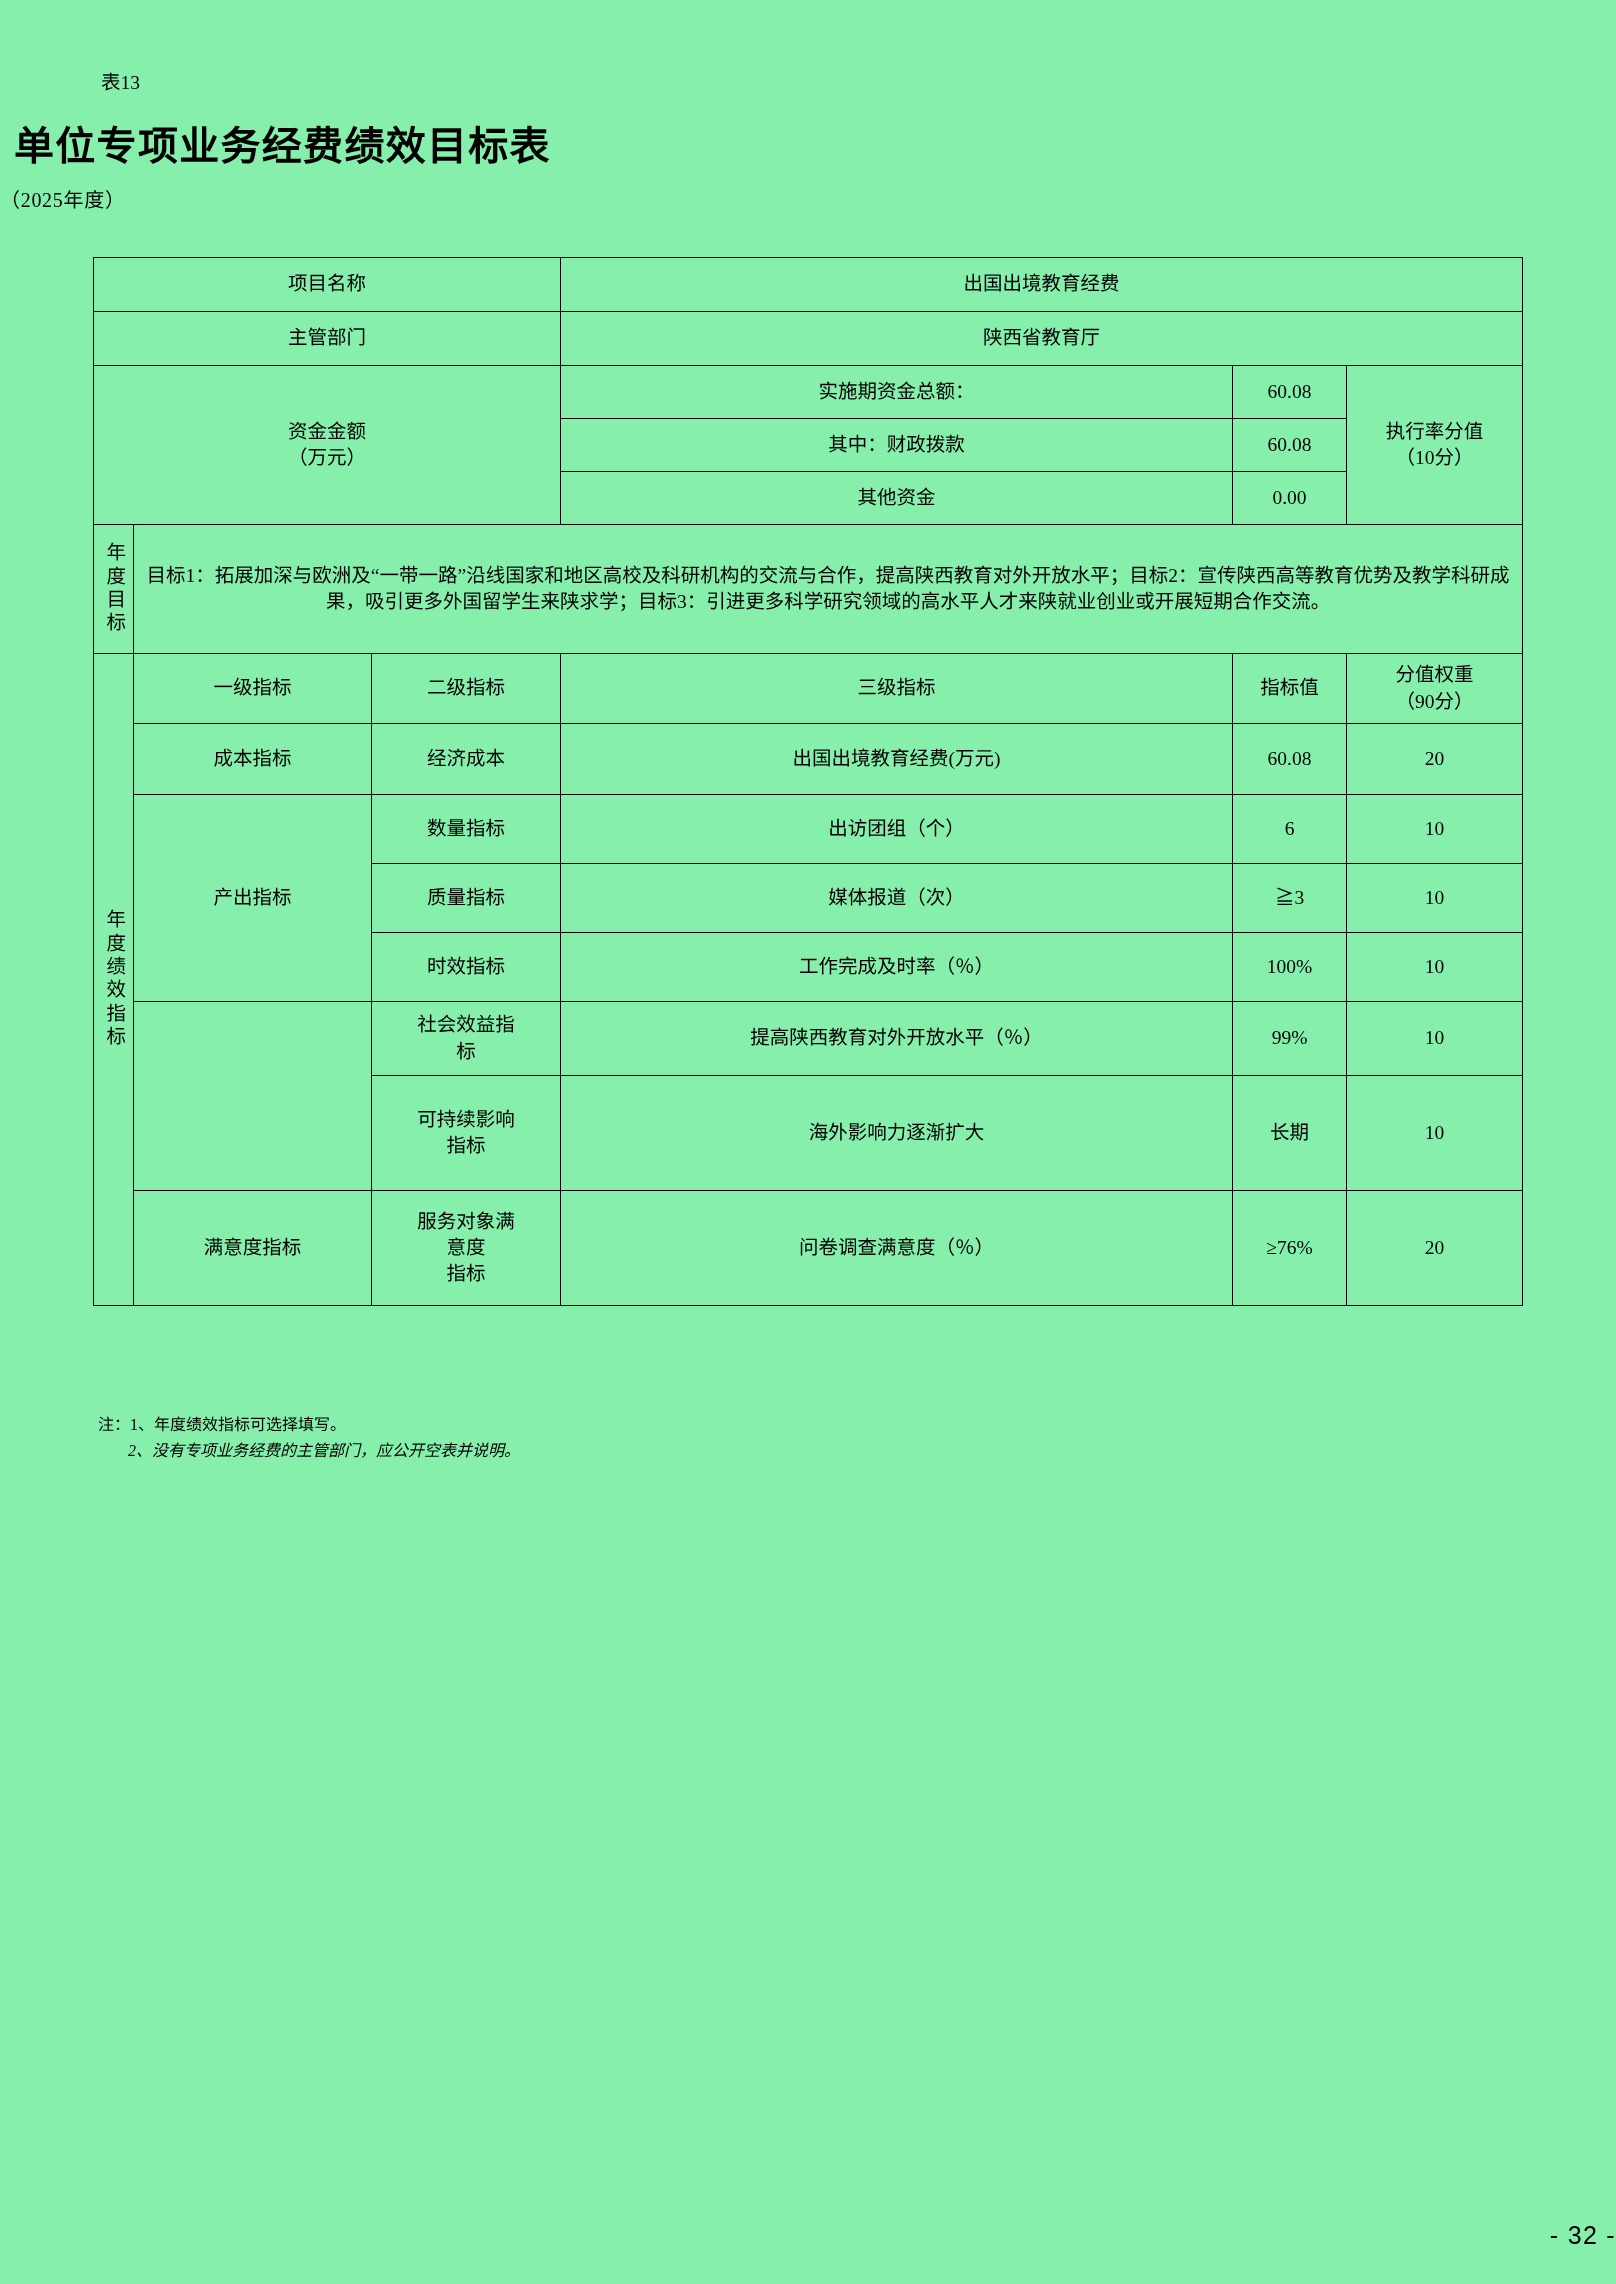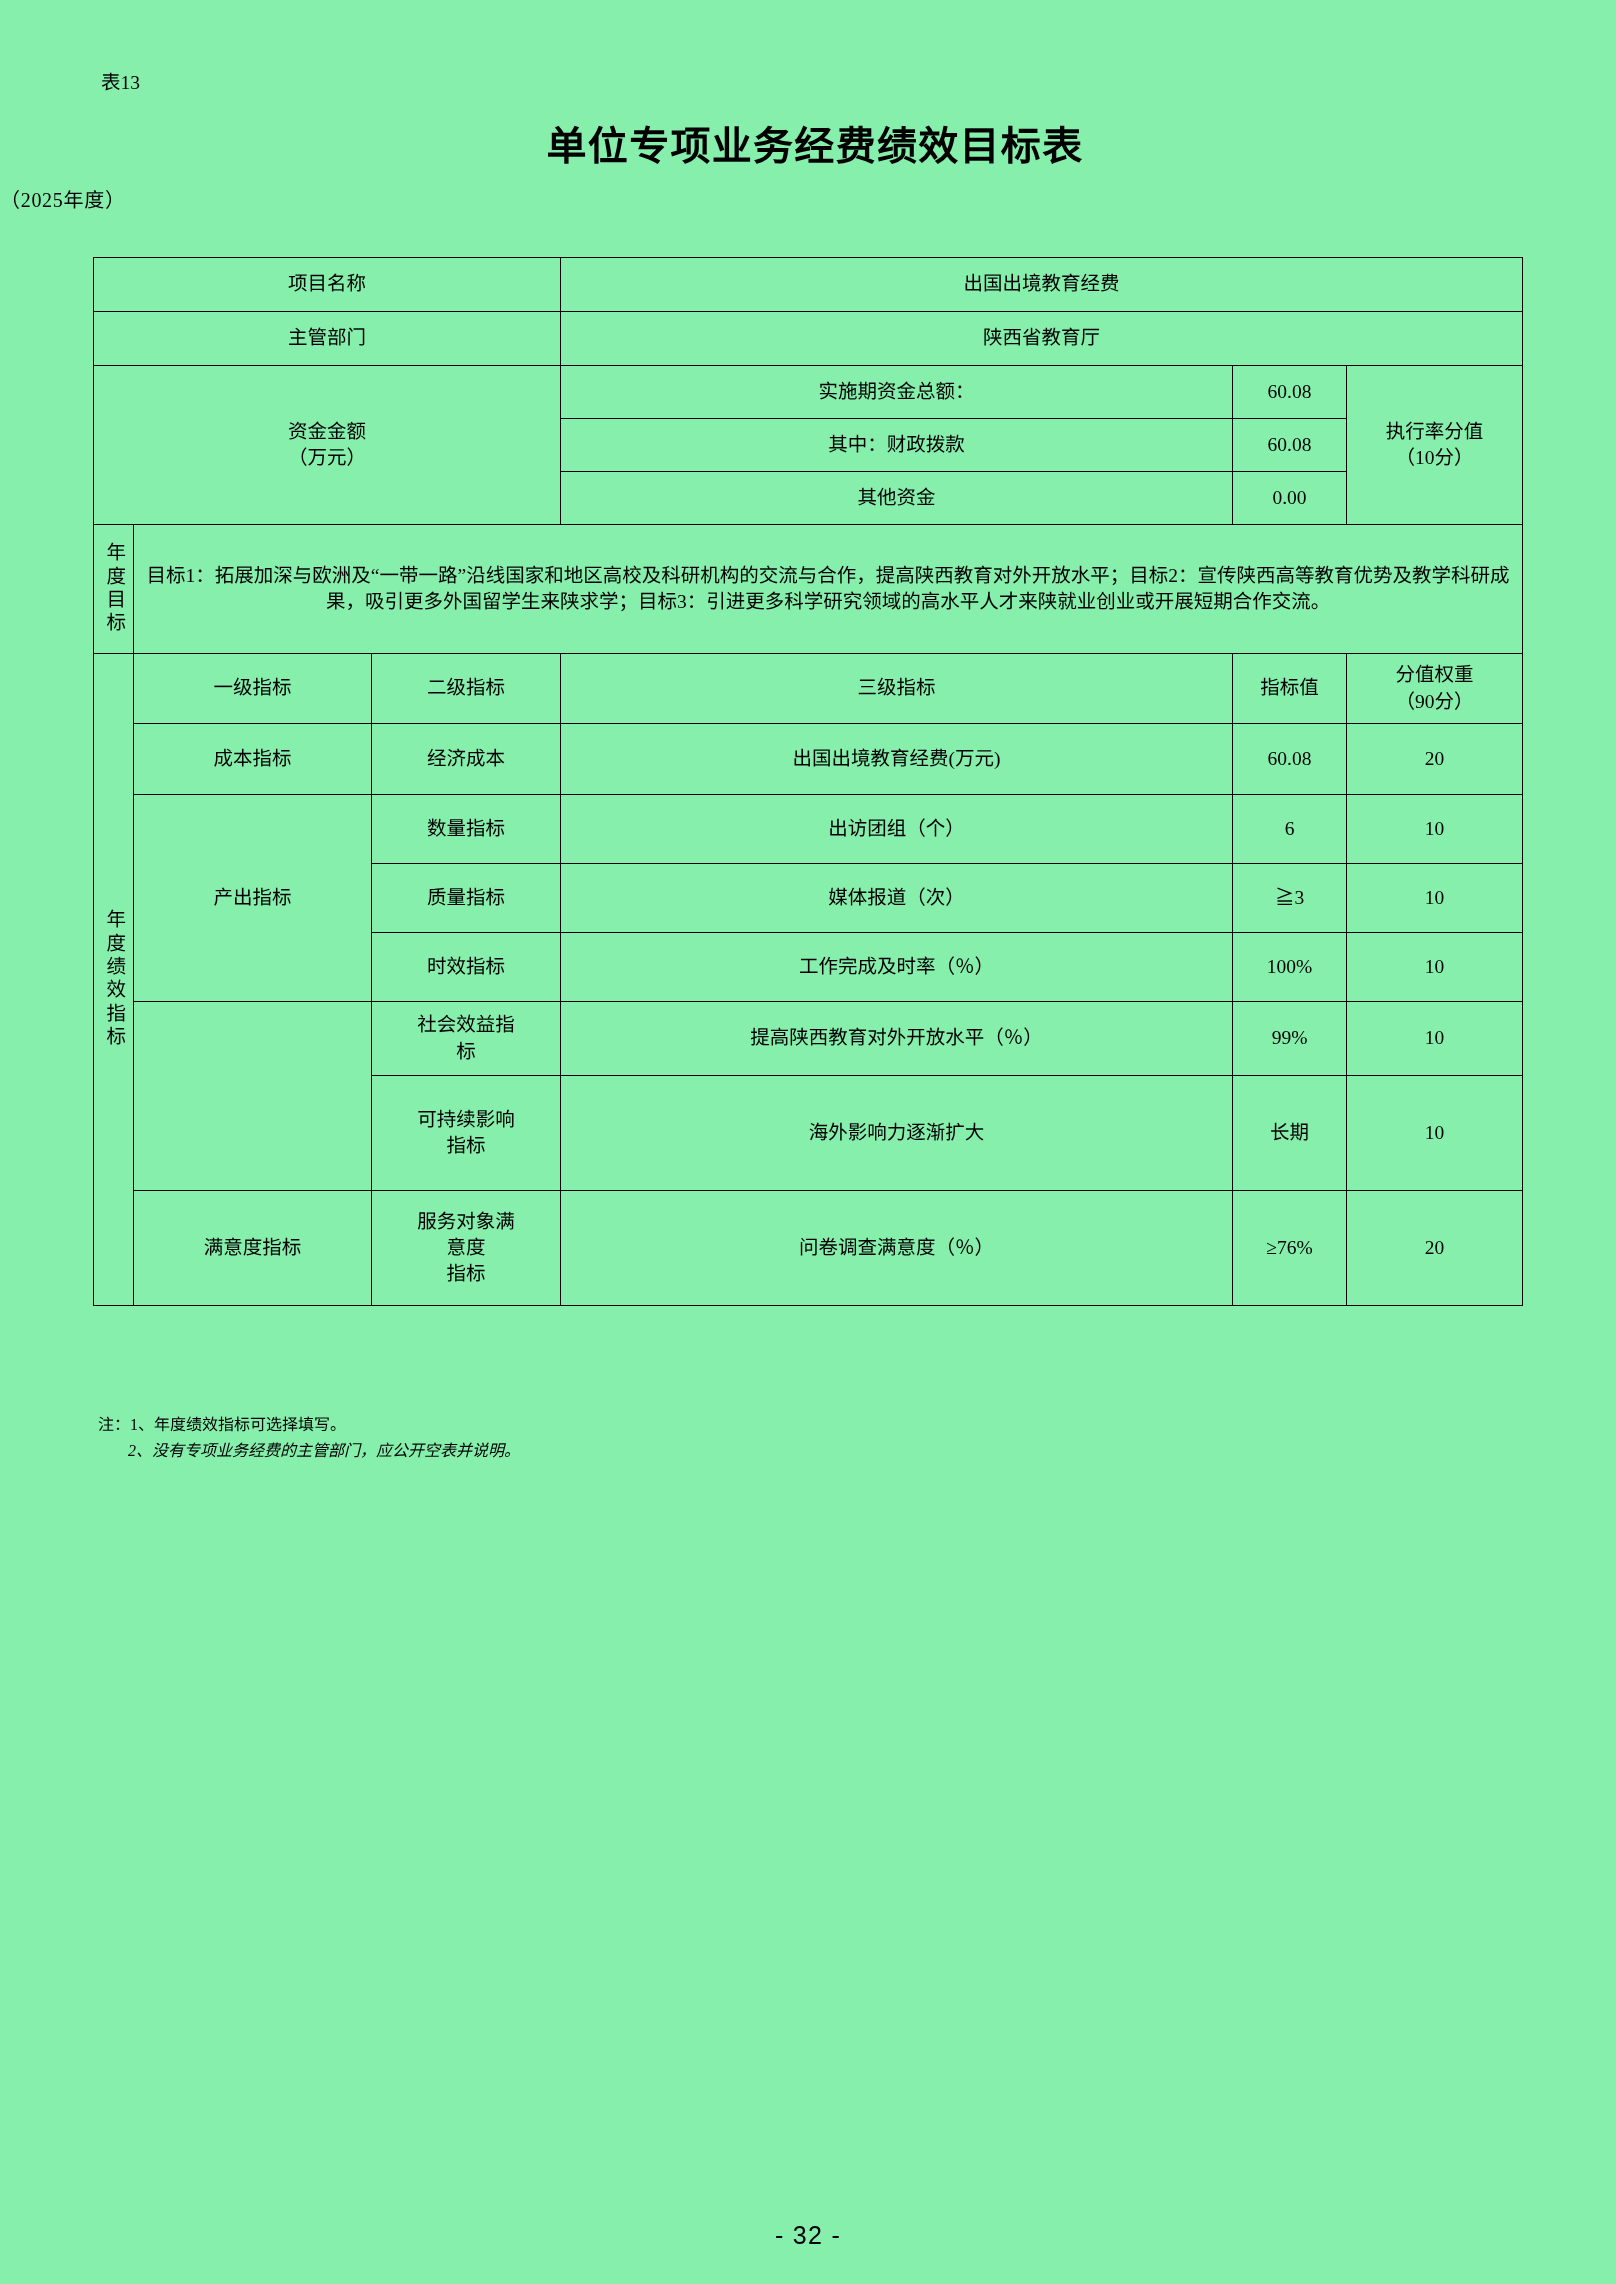--- a/index.html
+++ b/index.html
@@ -30,21 +30,20 @@
     font-size: 19.5px;
     line-height: 1;
     font-family: "Liberation Serif", "DejaVu Serif", serif;
     letter-spacing: 0px;
   }
   .doc-title {
     position: absolute;
     left: 0;
     right: 0;
     top: 114px;
-    text-align: center;
     font-size: 40px;
     font-weight: bold;
     letter-spacing: 1.3px;
     font-family: "DejaVu Sans", "Liberation Sans", sans-serif;
     margin-left: 14px;
   }
   .doc-subtitle {
     position: absolute;
     left: 0;
     right: 0;
@@ -108,21 +107,21 @@
     font-family: "Liberation Serif", "DejaVu Serif", serif;
   }
   .notes .n2 { padding-left: 30px; font-style: italic; }
 
   
   .page-number {
     position: absolute;
     left: 0;
     right: 0;
     top: 2221px;
-    text-align: center;
+    text-align: right;
     font-size: 25px;
     font-family: "Liberation Sans", "DejaVu Sans", sans-serif;
     letter-spacing: 1.3px;
   }
 </style>
 </head>
 <body>
 
 <div id="page">
 

